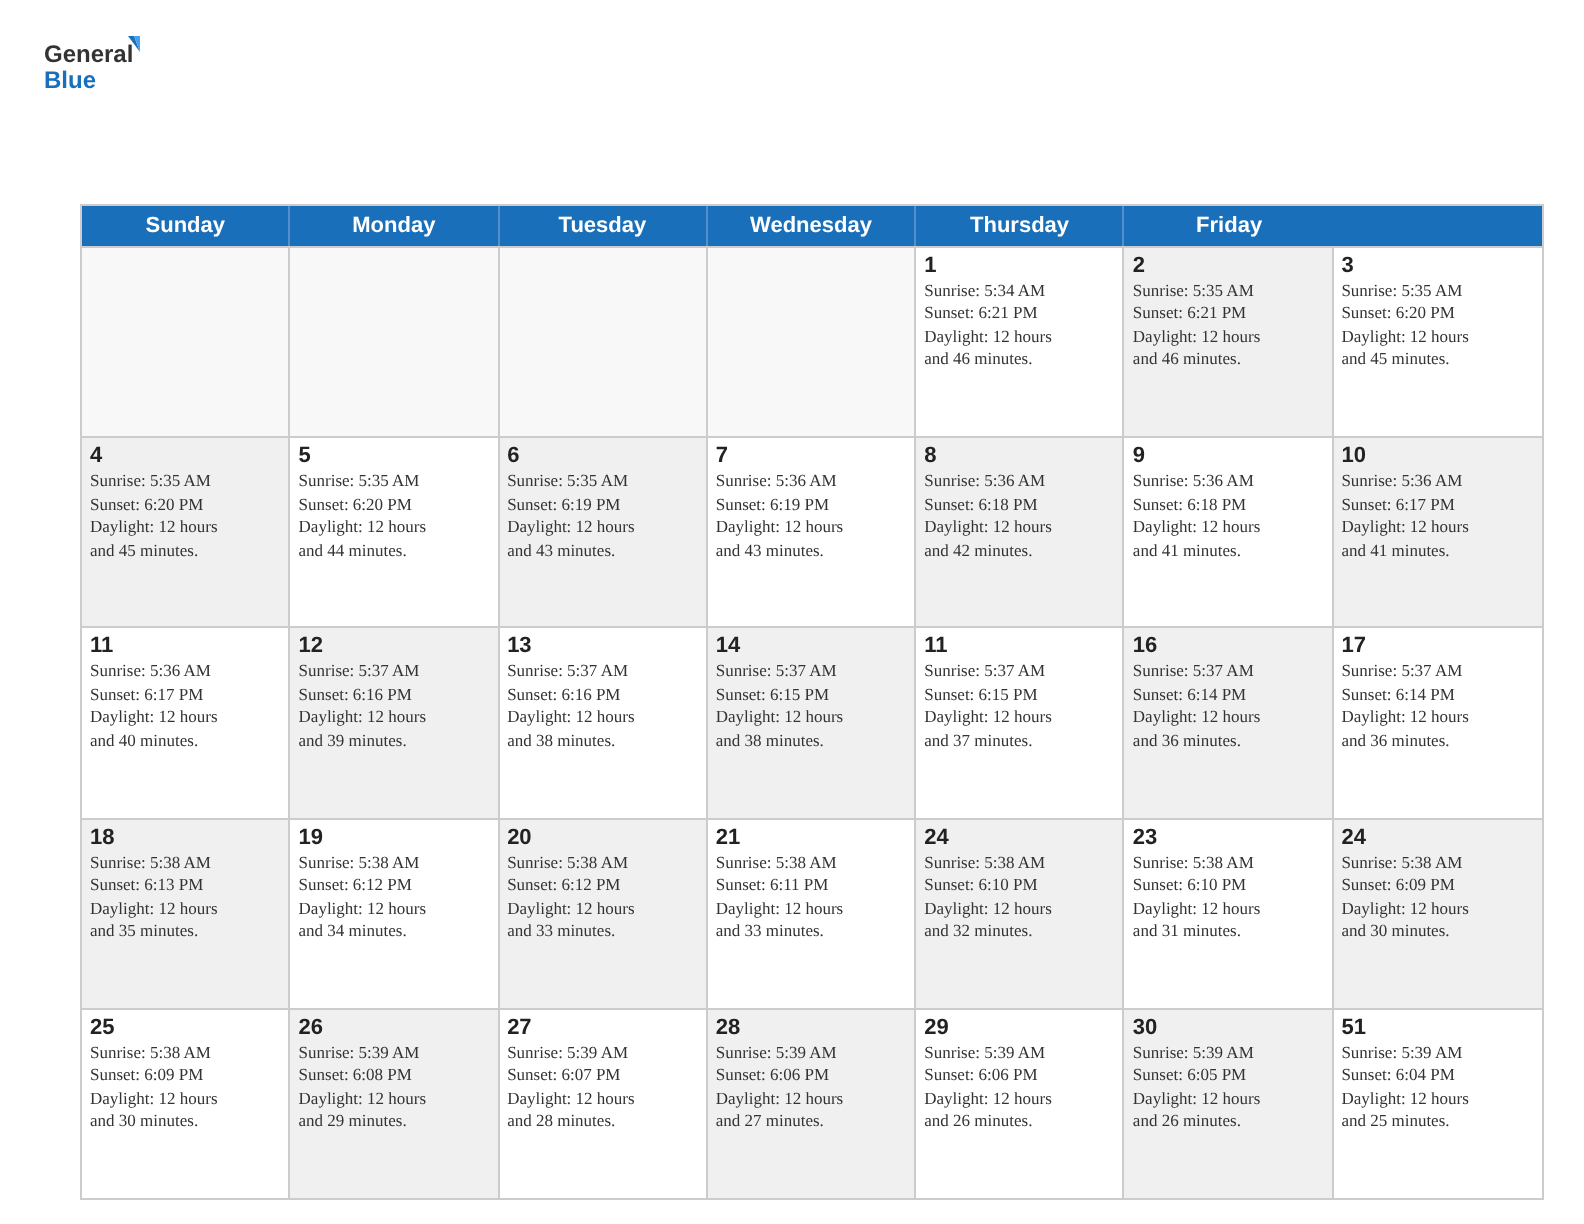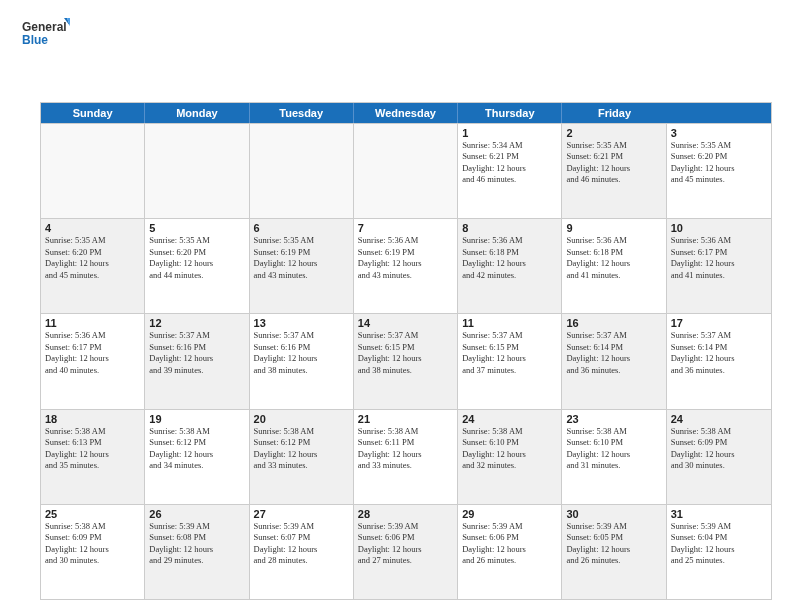--- a/index.html
+++ b/index.html
@@ -346,21 +346,21 @@
 and 26 minutes.</div>
           </div>
           <div class="cal-cell shaded">
             <span class="day-num">30</span>
             <div class="cell-text" style="white-space: pre-line;">Sunrise: 5:39 AM
 Sunset: 6:05 PM
 Daylight: 12 hours
 and 26 minutes.</div>
           </div>
           <div class="cal-cell">
-            <span class="day-num">31</span>
+            <span class="day-num">51</span>
             <div class="cell-text" style="white-space: pre-line;">Sunrise: 5:39 AM
 Sunset: 6:04 PM
 Daylight: 12 hours
 and 25 minutes.</div>
           </div>
         </div>
       </div>
   </div>
 </div>
 

